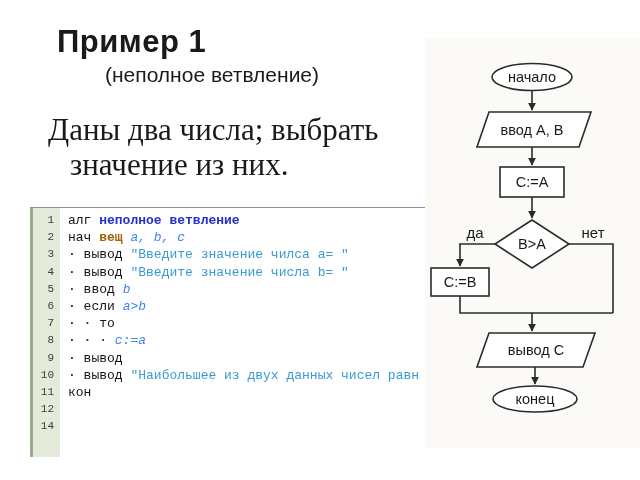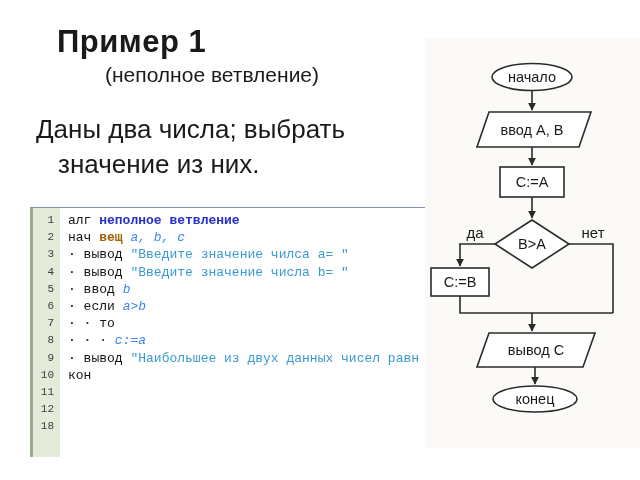--- a/index.html
+++ b/index.html
@@ -5,21 +5,21 @@
   html,body{margin:0;padding:0;}
   body{
     width:640px;height:480px;position:relative;overflow:hidden;
     background:#ffffff;font-family:"Liberation Sans",sans-serif;color:#1a1a1a;
   }
   
   .title-block{position:absolute;left:57px;top:24px;}
   .slide-title{font-size:31px;font-weight:bold;line-height:36px;letter-spacing:0.5px;}
   .slide-subtitle{font-size:21px;line-height:26px;margin-top:2px;margin-left:48px;}
   
-  .body-text{position:absolute;left:36px;top:112px;font-size:26px;line-height:35px;}
+  .body-text{position:absolute;left:48px;top:112px;font-size:31px;line-height:35px;font-family:Liberation Serif, serif;}
   .body-text .line2{padding-left:22px;}
   
   .code-block{
     position:absolute;left:30px;top:207px;width:417px;height:249px;
     background:#ffffff;border-top:1px solid #8695a6;
     display:flex;overflow:hidden;
     font-family:"Liberation Mono","DejaVu Sans Mono",monospace;font-size:13px;
   }
   .gutter{
     flex:0 0 30px;box-sizing:border-box;width:30px;
@@ -62,31 +62,32 @@
       <span class="ln">3</span>
       <span class="ln">4</span>
       <span class="ln">5</span>
       <span class="ln">6</span>
       <span class="ln">7</span>
       <span class="ln">8</span>
       <span class="ln">9</span>
       <span class="ln">10</span>
       <span class="ln">11</span>
       <span class="ln">12</span>
-      <span class="ln">18</span>
+      <span class="ln">14</span>
     </div>
   <div class="code-col">
       <div class="code-line"><span class="seg kw">алг </span><span class="seg name">неполное ветвление</span></div>
       <div class="code-line"><span class="seg kw">нач </span><span class="seg type">вещ </span><span class="seg var">a, b, c</span></div>
       <div class="code-line"><span class="seg dot">· </span><span class="seg kw">вывод </span><span class="seg str">"Введите значение чилса a= "</span></div>
       <div class="code-line"><span class="seg dot">· </span><span class="seg kw">вывод </span><span class="seg str">"Введите значение числа b= "</span></div>
       <div class="code-line"><span class="seg dot">· </span><span class="seg kw">ввод </span><span class="seg var">b</span></div>
       <div class="code-line"><span class="seg dot">· </span><span class="seg kw">если </span><span class="seg var">a&gt;b</span></div>
       <div class="code-line"><span class="seg dot">· · </span><span class="seg kw">то</span></div>
       <div class="code-line"><span class="seg dot">· · · </span><span class="seg var">c:=a</span></div>
+      <div class="code-line"><span class="seg dot">· </span><span class="seg kw">вывод </span></div>
       <div class="code-line"><span class="seg dot">· </span><span class="seg kw">вывод </span><span class="seg str">"Наибольшее из двух данных чисел равн</span></div>
       <div class="code-line"><span class="seg kw">кон</span></div>
       <div class="code-line"></div>
     </div>
 </div>
 
 <div class="flowchart-wrap">
 <svg width="215" height="410" viewBox="0 0 215 410">
   <defs>
     <marker id="ah" viewBox="0 0 10 10" refX="9" refY="5" markerWidth="8" markerHeight="8" orient="auto" markerUnits="userSpaceOnUse">

